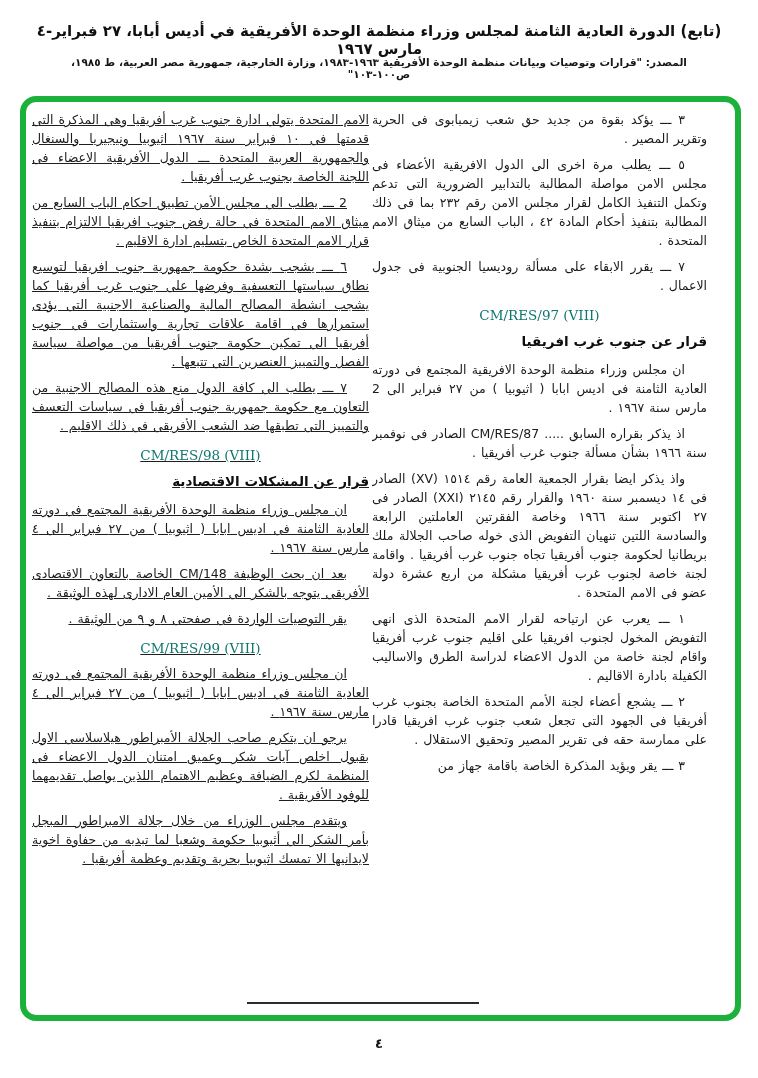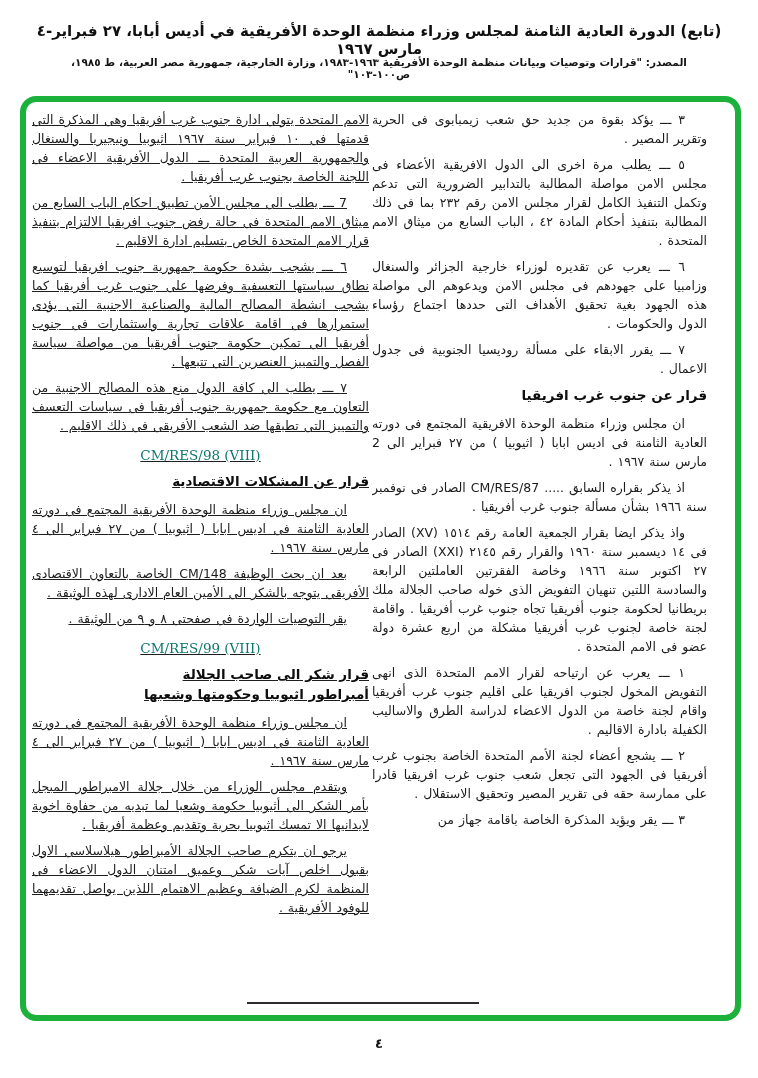--- a/index.html
+++ b/index.html
@@ -78,46 +78,44 @@
 <div class="page">
 
   <div class="doc-title">(تابع) الدورة العادية الثامنة لمجلس وزراء منظمة الوحدة الأفريقية في أديس أبابا، ٢٧ فبراير-٤ مارس ١٩٦٧</div>
   <div class="doc-source">المصدر: "قرارات وتوصيات وبيانات منظمة الوحدة الأفريقية ١٩٦٣-١٩٨٣، وزارة الخارجية، جمهورية مصر العربية، ط ١٩٨٥، ص١٠٠-١٠٣"</div>
 
   <div class="frame"></div>
 
   <div class="col col-right">
     <p class="para">٣ ـــ يؤكد بقوة من جديد حق شعب زيمبابوى فى الحرية وتقرير المصير .</p>
     <p class="para">٥ ـــ يطلب مرة اخرى الى الدول الافريقية الأعضاء فى مجلس الامن مواصلة المطالبة بالتدابير الضرورية التى تدعم وتكمل التنفيذ الكامل لقرار مجلس الامن رقم ٢٣٢ بما فى ذلك المطالبة بتنفيذ أحكام المادة ٤٢ ، الباب السابع من ميثاق الامم المتحدة .</p>
-    <p class="para">٦ ـــ يعرب عن تقديره لوزراء خارجية الجزائر والسنغال وزامبيا على جهودهم فى مجلس الامن ويدعوهم الى مواصلة هذه الجهود بغية تحقيق الأهداف التى حددها اجتماع رؤساء الدول والحكومات .</p>
     <p class="para">٧ ـــ يقرر الابقاء على مسألة روديسيا الجنوبية فى جدول الاعمال .</p>
+    <p class="ref">CM/RES/97 (VIII)</p>
     <p class="sec-title">قرار عن جنوب غرب افريقيا</p>
     <p class="para">ان مجلس وزراء منظمة الوحدة الافريقية المجتمع فى دورته العادية الثامنة فى اديس ابابا ( اثيوبيا ) من ٢٧ فبراير الى 2 مارس سنة ١٩٦٧ .</p>
     <p class="para">اذ يذكر بقراره السابق ..... CM/RES/87 الصادر فى نوفمبر سنة ١٩٦٦ بشأن مسألة جنوب غرب أفريقيا .</p>
     <p class="para">واذ يذكر ايضا بقرار الجمعية العامة رقم ١٥١٤ (XV) الصادر فى ١٤ ديسمبر سنة ١٩٦٠ والقرار رقم ٢١٤٥ (XXI) الصادر فى ٢٧ اكتوبر سنة ١٩٦٦ وخاصة الفقرتين العاملتين الرابعة والسادسة اللتين تنهيان التفويض الذى خوله صاحب الجلالة ملك بريطانيا لحكومة جنوب أفريقيا تجاه جنوب غرب أفريقيا . واقامة لجنة خاصة لجنوب غرب أفريقيا مشكلة من اربع عشرة دولة عضو فى الامم المتحدة .</p>
     <p class="para">١ ـــ يعرب عن ارتياحه لقرار الامم المتحدة الذى انهى التفويض المخول لجنوب افريقيا على اقليم جنوب غرب أفريقيا واقام لجنة خاصة من الدول الاعضاء لدراسة الطرق والاساليب الكفيلة بادارة الاقاليم .</p>
     <p class="para">٢ ـــ يشجع أعضاء لجنة الأمم المتحدة الخاصة بجنوب غرب أفريقيا فى الجهود التى تجعل شعب جنوب غرب افريقيا قادرا على ممارسة حقه فى تقرير المصير وتحقيق الاستقلال .</p>
     <p class="para">٣ ـــ يقر ويؤيد المذكرة الخاصة باقامة جهاز من</p>
   </div>
 
   <div class="col col-left">
     <p class="para cont">الامم المتحدة يتولى ادارة جنوب غرب أفريقيا وهى المذكرة التى قدمتها فى ١٠ فبراير سنة ١٩٦٧ اثيوبيا ونيجيريا والسنغال والجمهورية العربية المتحدة ـــ الدول الأفريقية الاعضاء فى اللجنة الخاصة بجنوب غرب أفريقيا .</p>
-    <p class="para">7 ـــ يطلب الى مجلس الأمن تطبيق احكام الباب السابع من ميثاق الامم المتحدة فى حالة رفض جنوب افريقيا الالتزام بتنفيذ قرار الامم المتحدة الخاص بتسليم ادارة الاقليم .</p>
+    <p class="para">2 ـــ يطلب الى مجلس الأمن تطبيق احكام الباب السابع من ميثاق الامم المتحدة فى حالة رفض جنوب افريقيا الالتزام بتنفيذ قرار الامم المتحدة الخاص بتسليم ادارة الاقليم .</p>
     <p class="para">٦ ـــ يشجب بشدة حكومة جمهورية جنوب افريقيا لتوسيع نطاق سياستها التعسفية وفرضها على جنوب غرب أفريقيا كما يشجب انشطة المصالح المالية والصناعية الاجنبية التى يؤدى استمرارها فى اقامة علاقات تجارية واستثمارات فى جنوب أفريقيا الى تمكين حكومة جنوب أفريقيا من مواصلة سياسة الفصل والتمييز العنصرين التى تتبعها .</p>
     <p class="para">٧ ـــ يطلب الى كافة الدول منع هذه المصالح الاجنبية من التعاون مع حكومة جمهورية جنوب أفريقيا فى سياسات التعسف والتمييز التى تطبقها ضد الشعب الأفريقى فى ذلك الاقليم .</p>
     <p class="ref">CM/RES/98 (VIII)</p>
     <p class="sec-title">قرار عن المشكلات الاقتصادية</p>
     <p class="para">ان مجلس وزراء منظمة الوحدة الأفريقية المجتمع فى دورته العادية الثامنة فى اديس ابابا ( اثيوبيا ) من ٢٧ فبراير الى ٤ مارس سنة ١٩٦٧ .</p>
     <p class="para">بعد ان بحث الوظيفة CM/148 الخاصة بالتعاون الاقتصادى الأفريقى يتوجه بالشكر الى الأمين العام الادارى لهذه الوثيقة .</p>
     <p class="para">يقر التوصيات الواردة فى صفحتى ٨ و ٩ من الوثيقة .</p>
     <p class="ref">CM/RES/99 (VIII)</p>
-    <p class="sec-title">قرار شكر الى صاحب الجلالة
-أمبراطور اثيوبيا وحكومتها وشعبها</p>
     <p class="para">ان مجلس وزراء منظمة الوحدة الأفريقية المجتمع فى دورته العادية الثامنة فى اديس ابابا ( اثيوبيا ) من ٢٧ فبراير الى ٤ مارس سنة ١٩٦٧ .</p>
+    <p class="para">يرجو ان يتكرم صاحب الجلالة الأمبراطور هيلاسلاسى الاول بقبول اخلص آيات شكر وعميق امتنان الدول الاعضاء فى المنظمة لكرم الضيافة وعظيم الاهتمام اللذين يواصل تقديمهما للوفود الأفريقية .</p>
     <p class="para">ويتقدم مجلس الوزراء من خلال جلالة الامبراطور المبجل بأمر الشكر الى أثيوبيا حكومة وشعبا لما تبديه من حفاوة اخوية لايدانيها الا تمسك اثيوبيا بحرية وتقديم وعظمة أفريقيا .</p>
-    <p class="para">يرجو ان يتكرم صاحب الجلالة الأمبراطور هيلاسلاسى الاول بقبول اخلص آيات شكر وعميق امتنان الدول الاعضاء فى المنظمة لكرم الضيافة وعظيم الاهتمام اللذين يواصل تقديمهما للوفود الأفريقية .</p>
   </div>
 
   <div class="footnote-rule"></div>
 
   <div class="page-number">٤</div>
 
 </div>
 
 </body></html>

